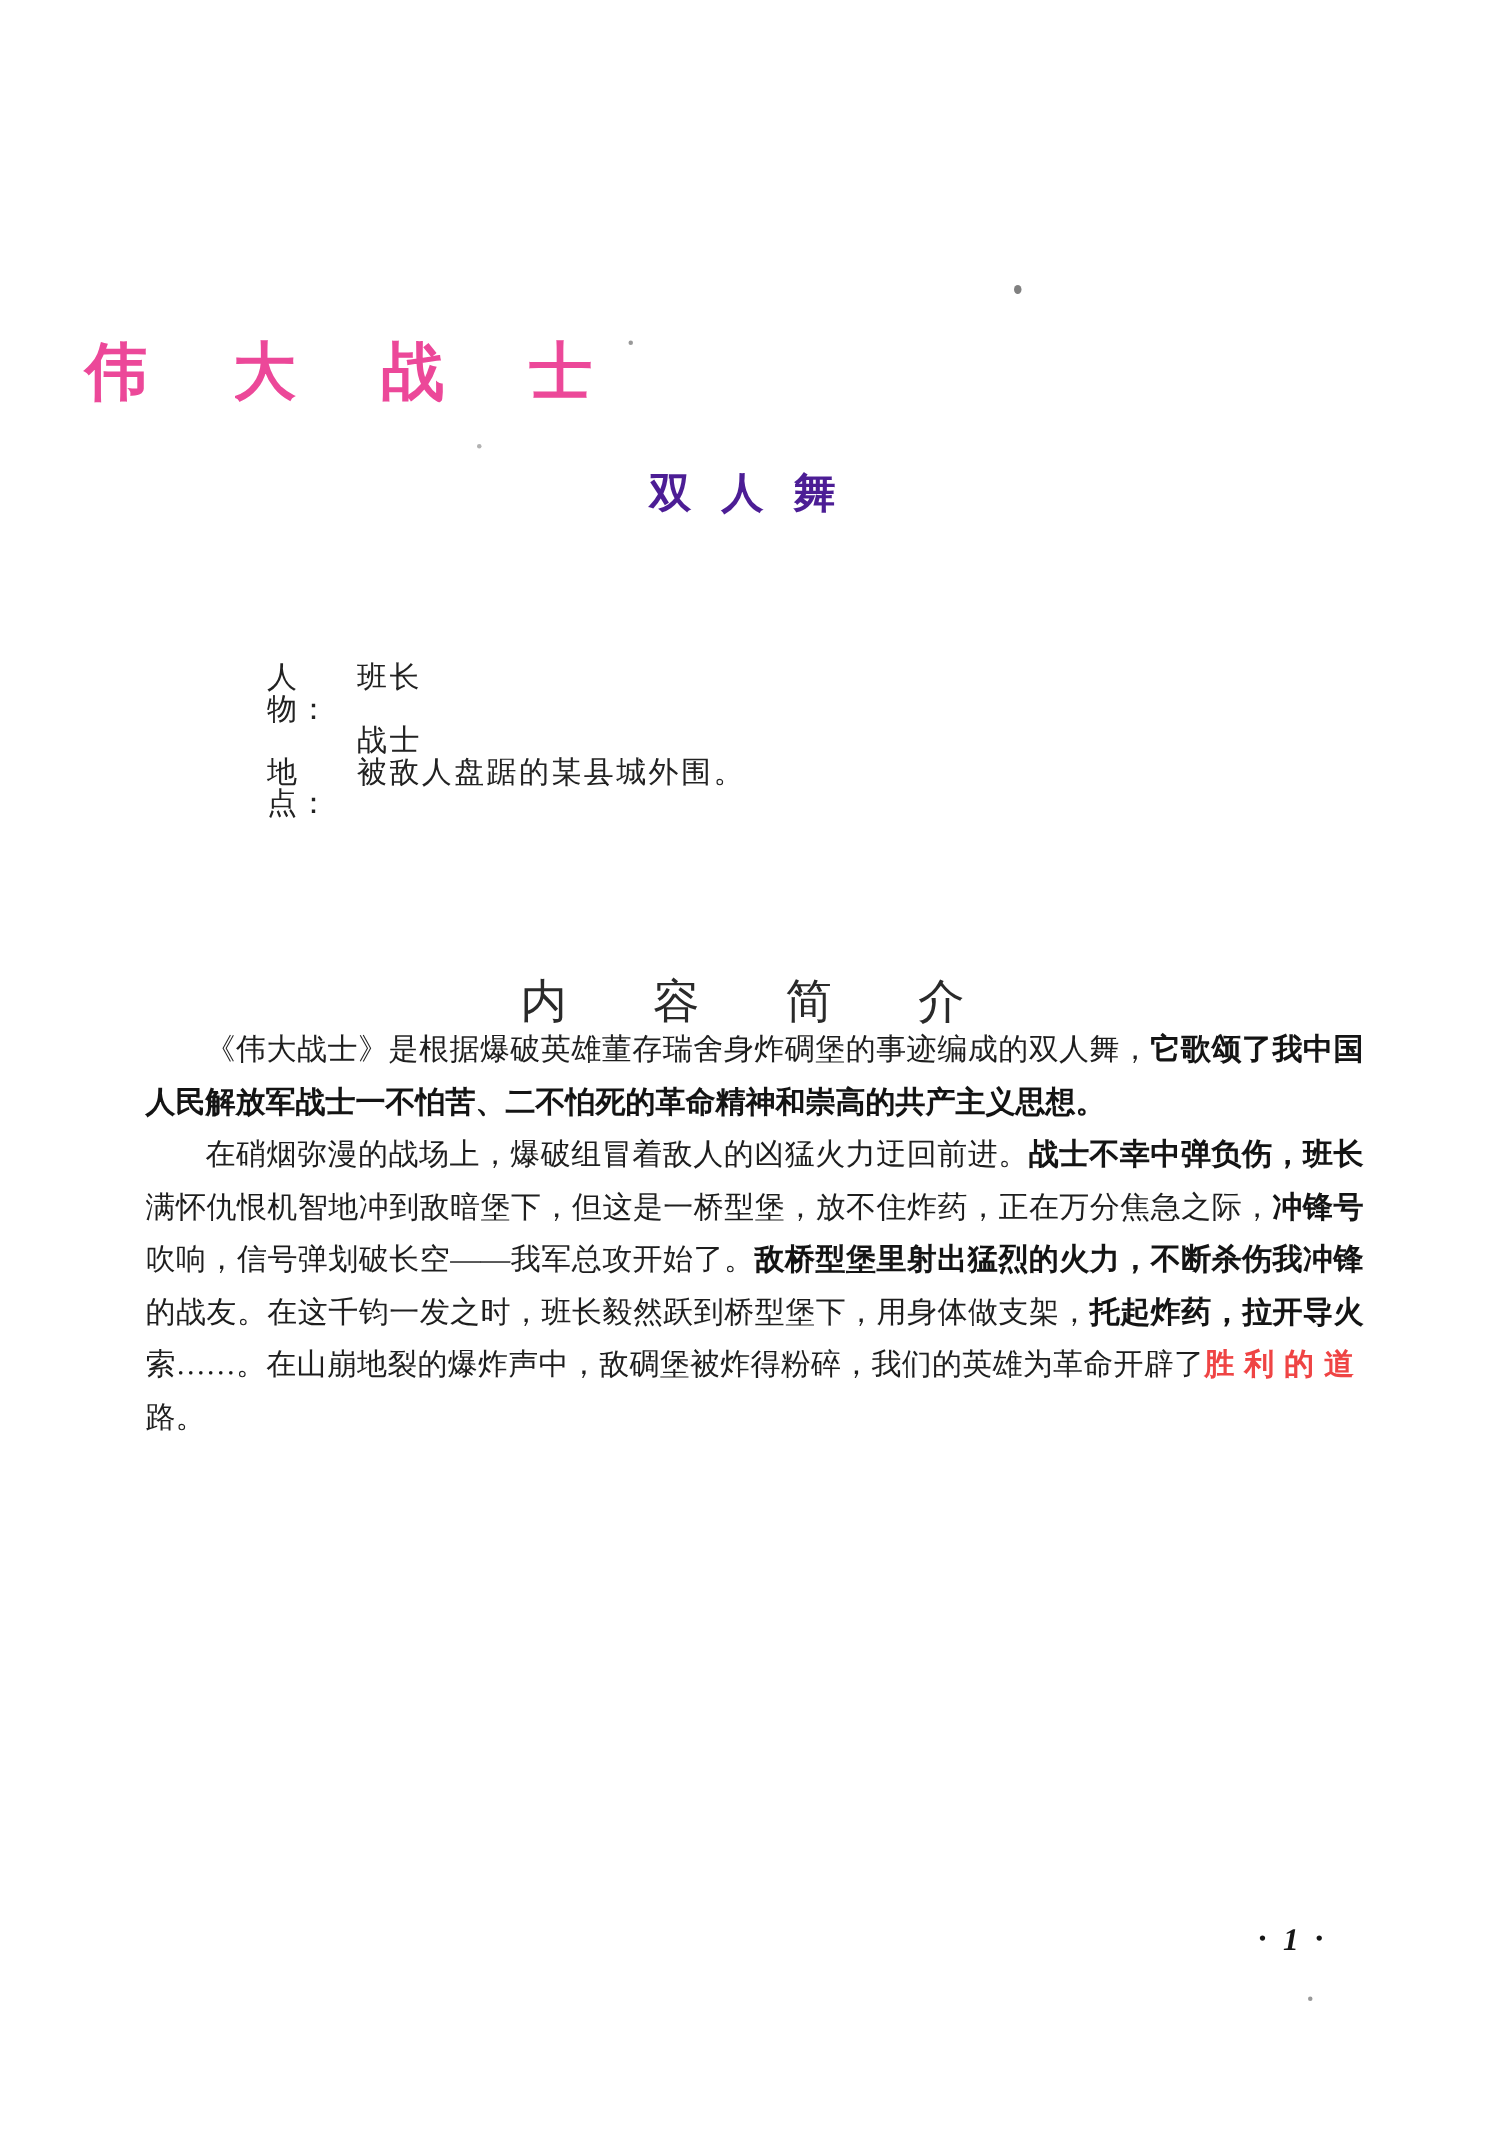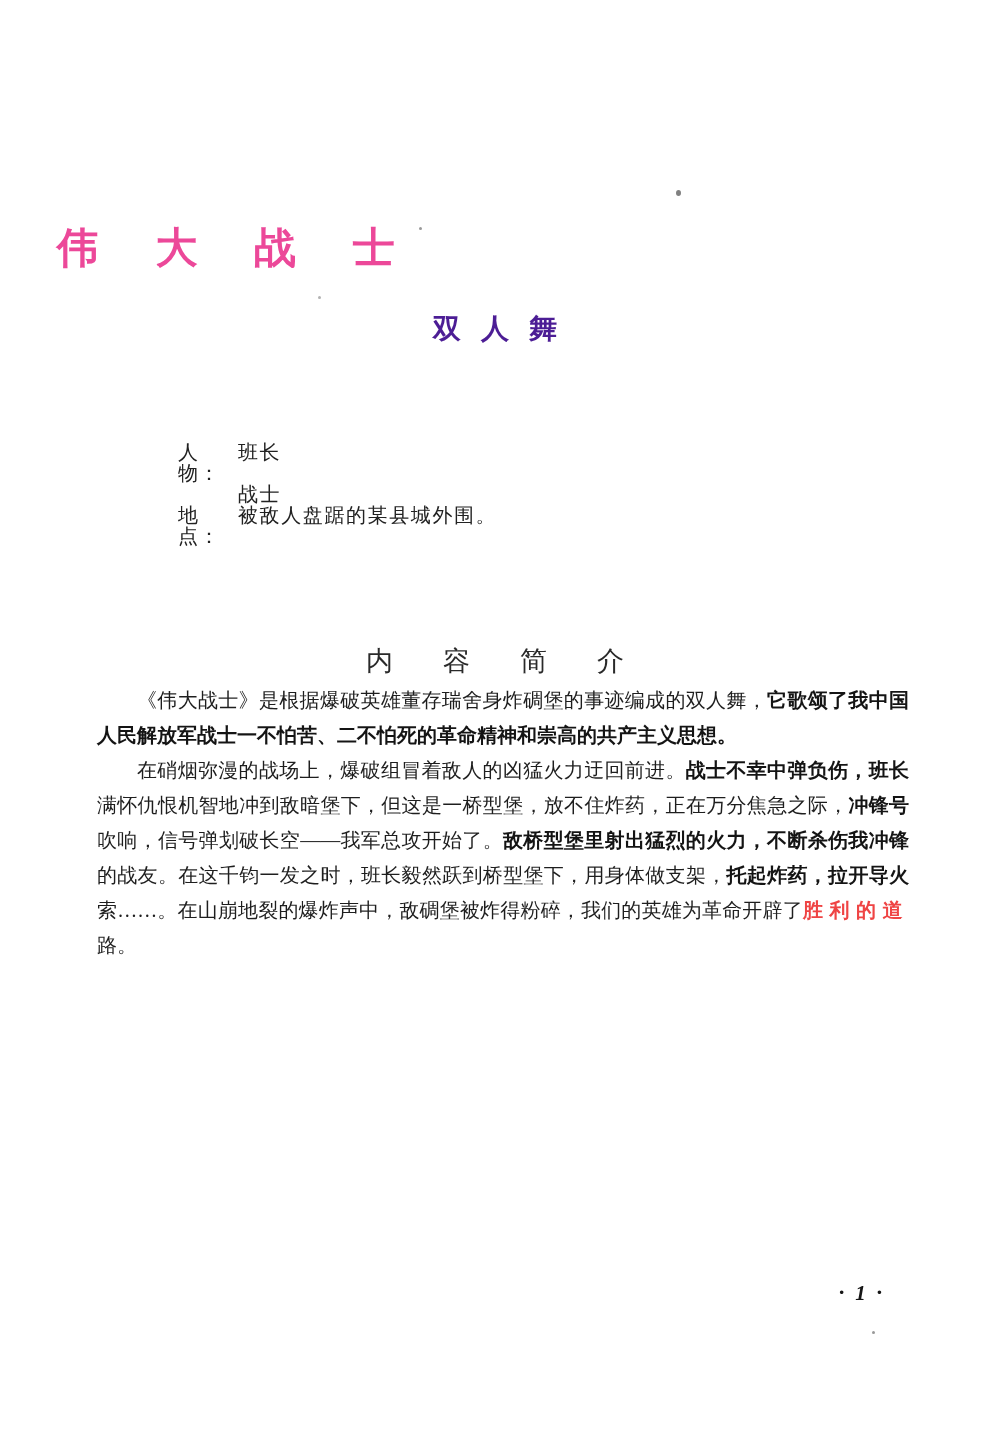--- a/index.html
+++ b/index.html
@@ -60,21 +60,21 @@
     letter-spacing: 0.05em;
   }
   .meta-value { letter-spacing: 0.08em; }
   
   .section-heading {
     position: absolute;
     top: 616px;
     left: 0;
     width: 100%;
     text-align: center;
-    font-size: 27px;
+    font-size: 31px;
     font-weight: normal;
     letter-spacing: 1.85em;
     padding-left: 1.85em;
     box-sizing: border-box;
     color: #2a2a2a;
   }
   
   .body-text {
     position: absolute;
     top: 683px;

